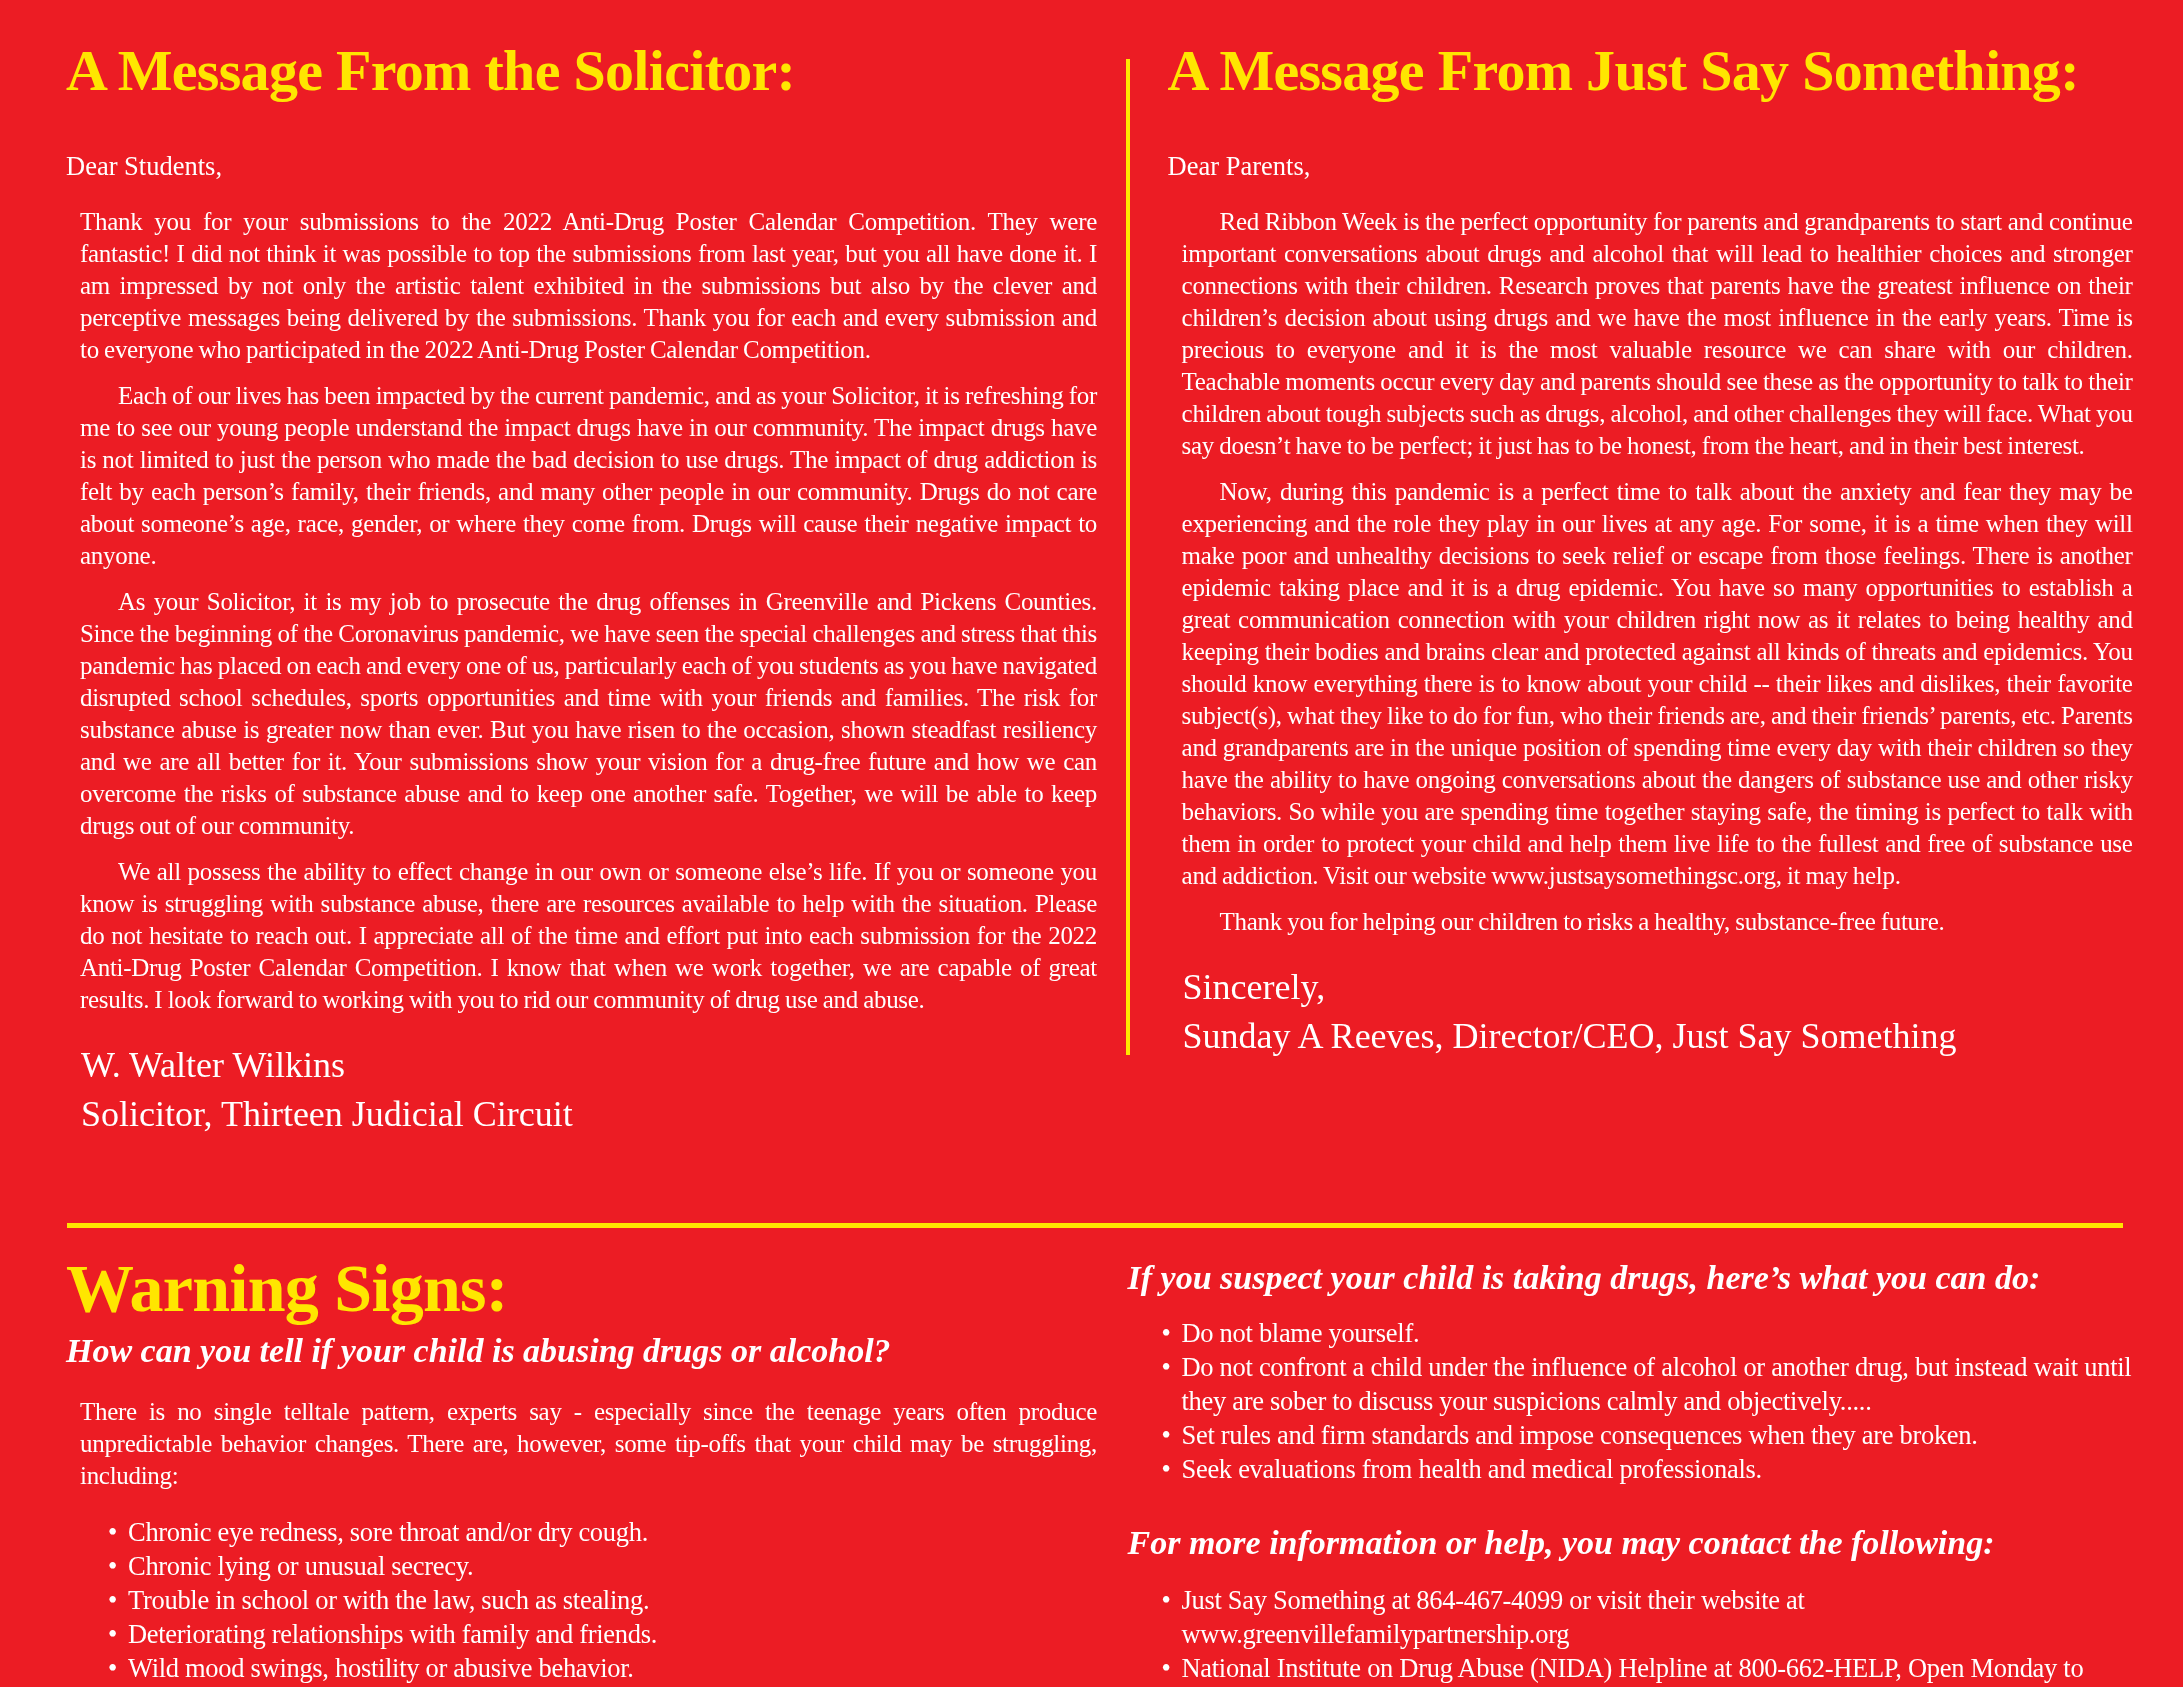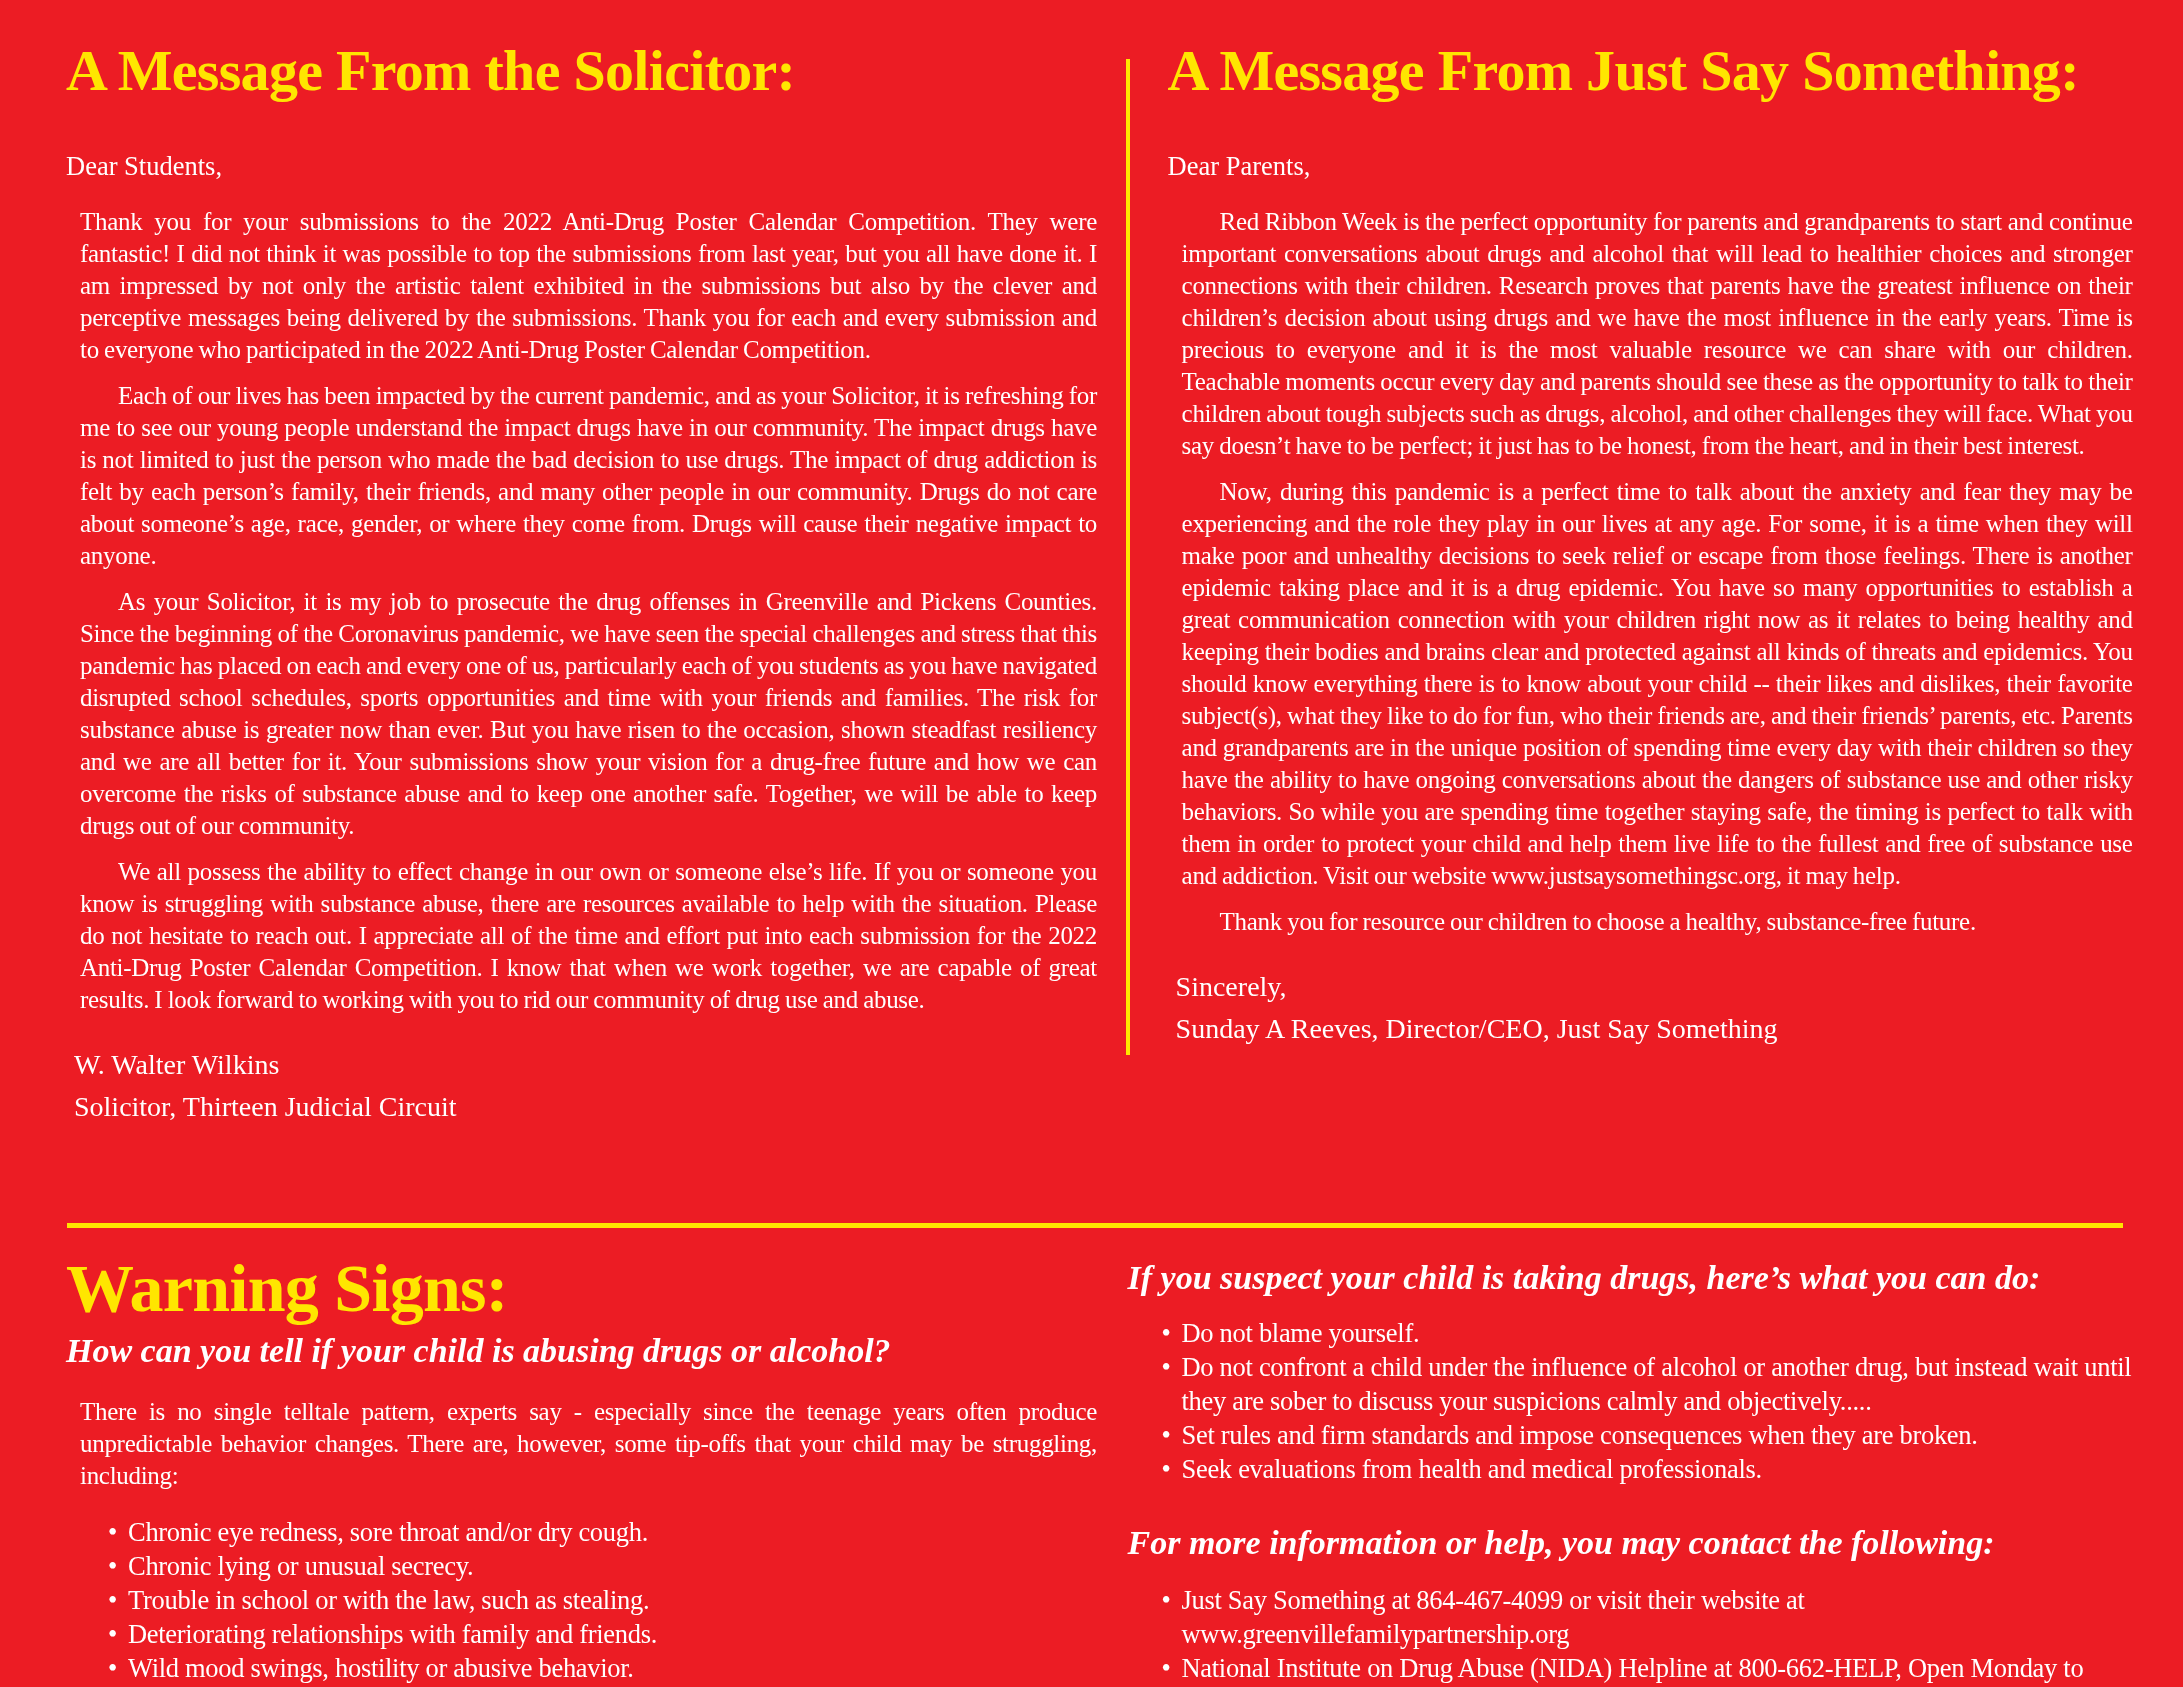--- a/index.html
+++ b/index.html
@@ -46,21 +46,21 @@
   .body-par {
     font-size: 25px;
     line-height: 32px;
     text-align: justify;
     margin: 14px;
     letter-spacing: -0.3px;
     word-spacing: -0.7px;
   }
   .indent { text-indent: 38px; }
   .sig-block { margin-top: 32px; }
-  .sig-line { font-size: 28px; line-height: 34px; margin: 8px; }
+  .sig-line { font-size: 36px; line-height: 34px; margin: 15px; }
 
   .h-rule {
     width: 2056px;
     height: 4.6px;
     margin-left: 67px;
     background: #FFE600;
   }
 
   .bottom {
     display: flex;
@@ -129,21 +129,21 @@
       </div>
     </div>
 
     <div class="v-divider"></div>
 
     <div class="col-right">
       <h1>A Message From Just Say Something:</h1>
       <p class="salutation">Dear Parents,</p>
       <p class="body-par indent">Red Ribbon Week is the perfect opportunity for parents and grandparents to start and continue important conversations about drugs and alcohol that will lead to healthier choices and stronger connections with their children. Research proves that parents have the greatest influence on their children’s decision about using drugs and we have the most influence in the early years. Time is precious to everyone and it is the most valuable resource we can share with our children. Teachable moments occur every day and parents should see these as the opportunity to talk to their children about tough subjects such as drugs, alcohol, and other challenges they will face. What you say doesn’t have to be perfect; it just has to be honest, from the heart, and in their best interest.</p>
       <p class="body-par indent">Now, during this pandemic is a perfect time to talk about the anxiety and fear they may be experiencing and the role they play in our lives at any age. For some, it is a time when they will make poor and unhealthy decisions to seek relief or escape from those feelings. There is another epidemic taking place and it is a drug epidemic.  You have so many opportunities to establish a great communication connection with your children right now as it relates to being healthy and keeping their bodies and brains clear and protected against  all kinds of threats and epidemics. You should know everything there is to know about your child -- their likes and dislikes, their favorite subject(s), what they like to do for fun, who their friends are, and their friends’ parents, etc. Parents and grandparents are in the unique position of spending time every day with their children so they have the ability to have ongoing conversations about the dangers of substance use and other risky behaviors. So while you are spending time together staying safe, the timing is perfect to talk with them in order to protect your child and help them live life to the fullest and free of substance use and addiction. Visit our website www.justsaysomethingsc.org, it may help.</p>
-      <p class="body-par indent">Thank you for resource our children to choose a healthy, substance-free future.</p>
+      <p class="body-par indent">Thank you for helping our children to risks a healthy, substance-free future.</p>
       <div class="sig-block">
         <p class="sig-line">Sincerely,</p>
         <p class="sig-line">Sunday A Reeves, Director/CEO, Just Say Something</p>
       </div>
     </div>
 
   </div>
 
   <div class="h-rule"></div>
 

